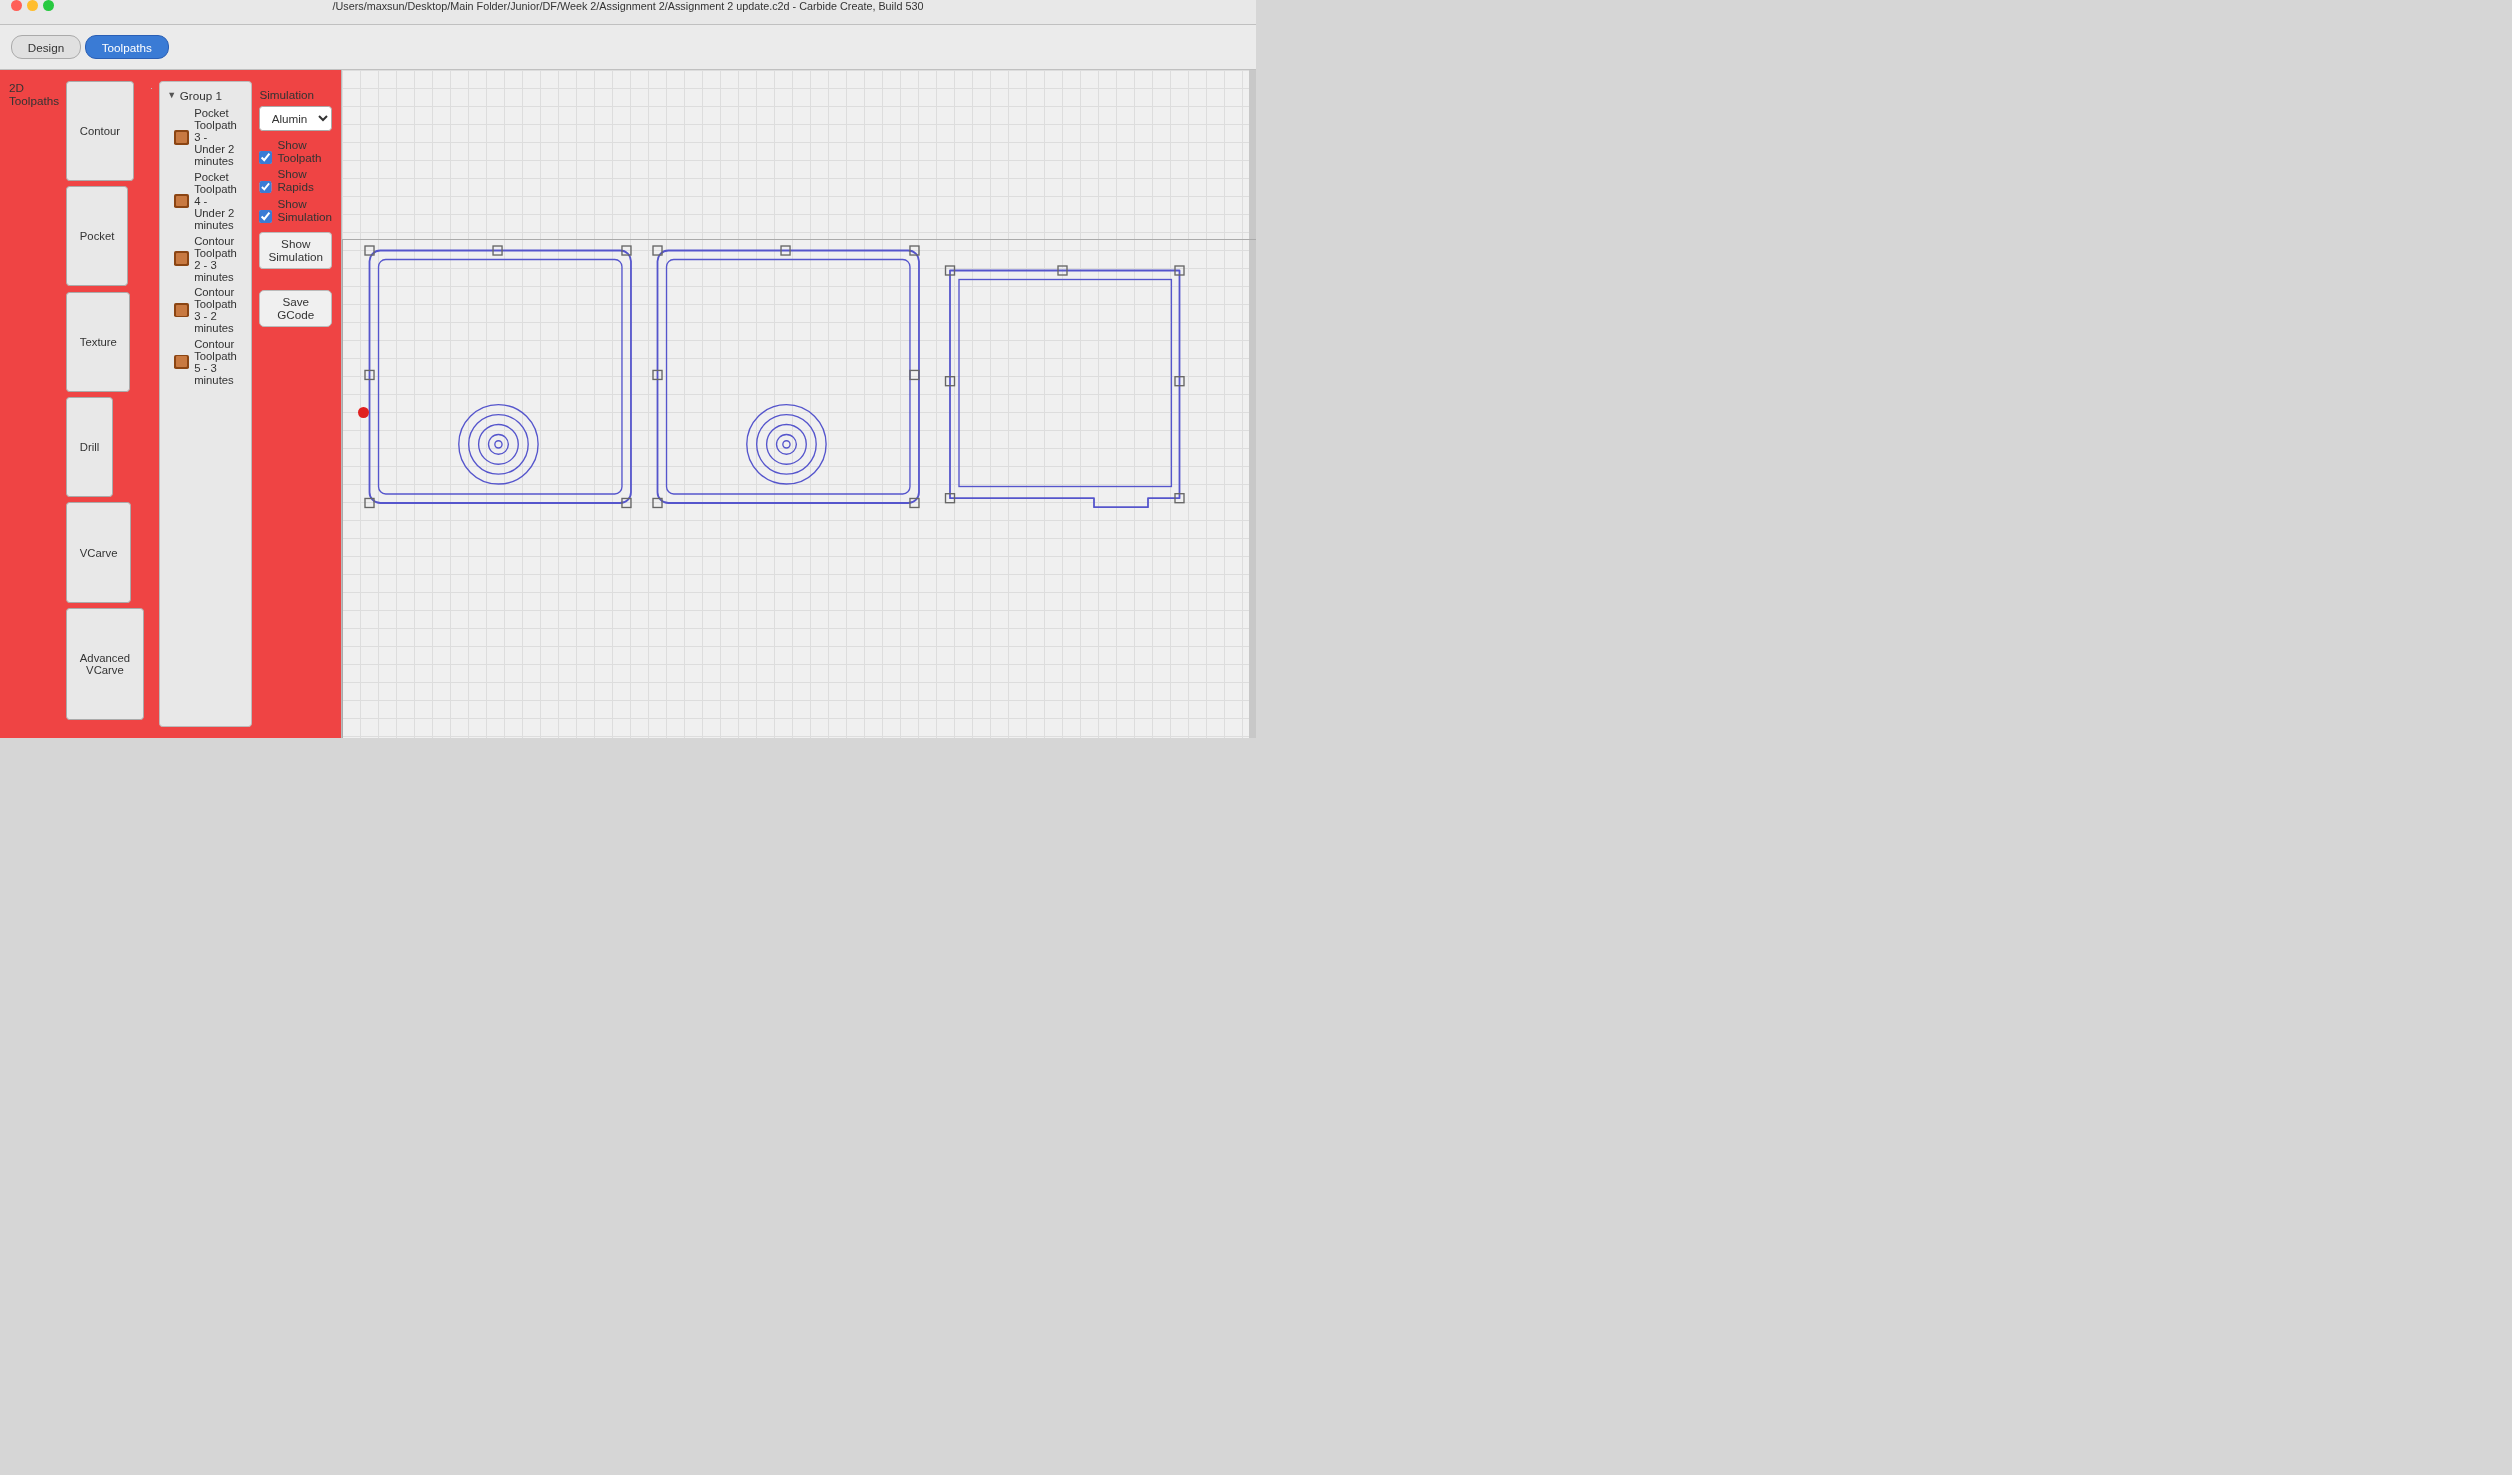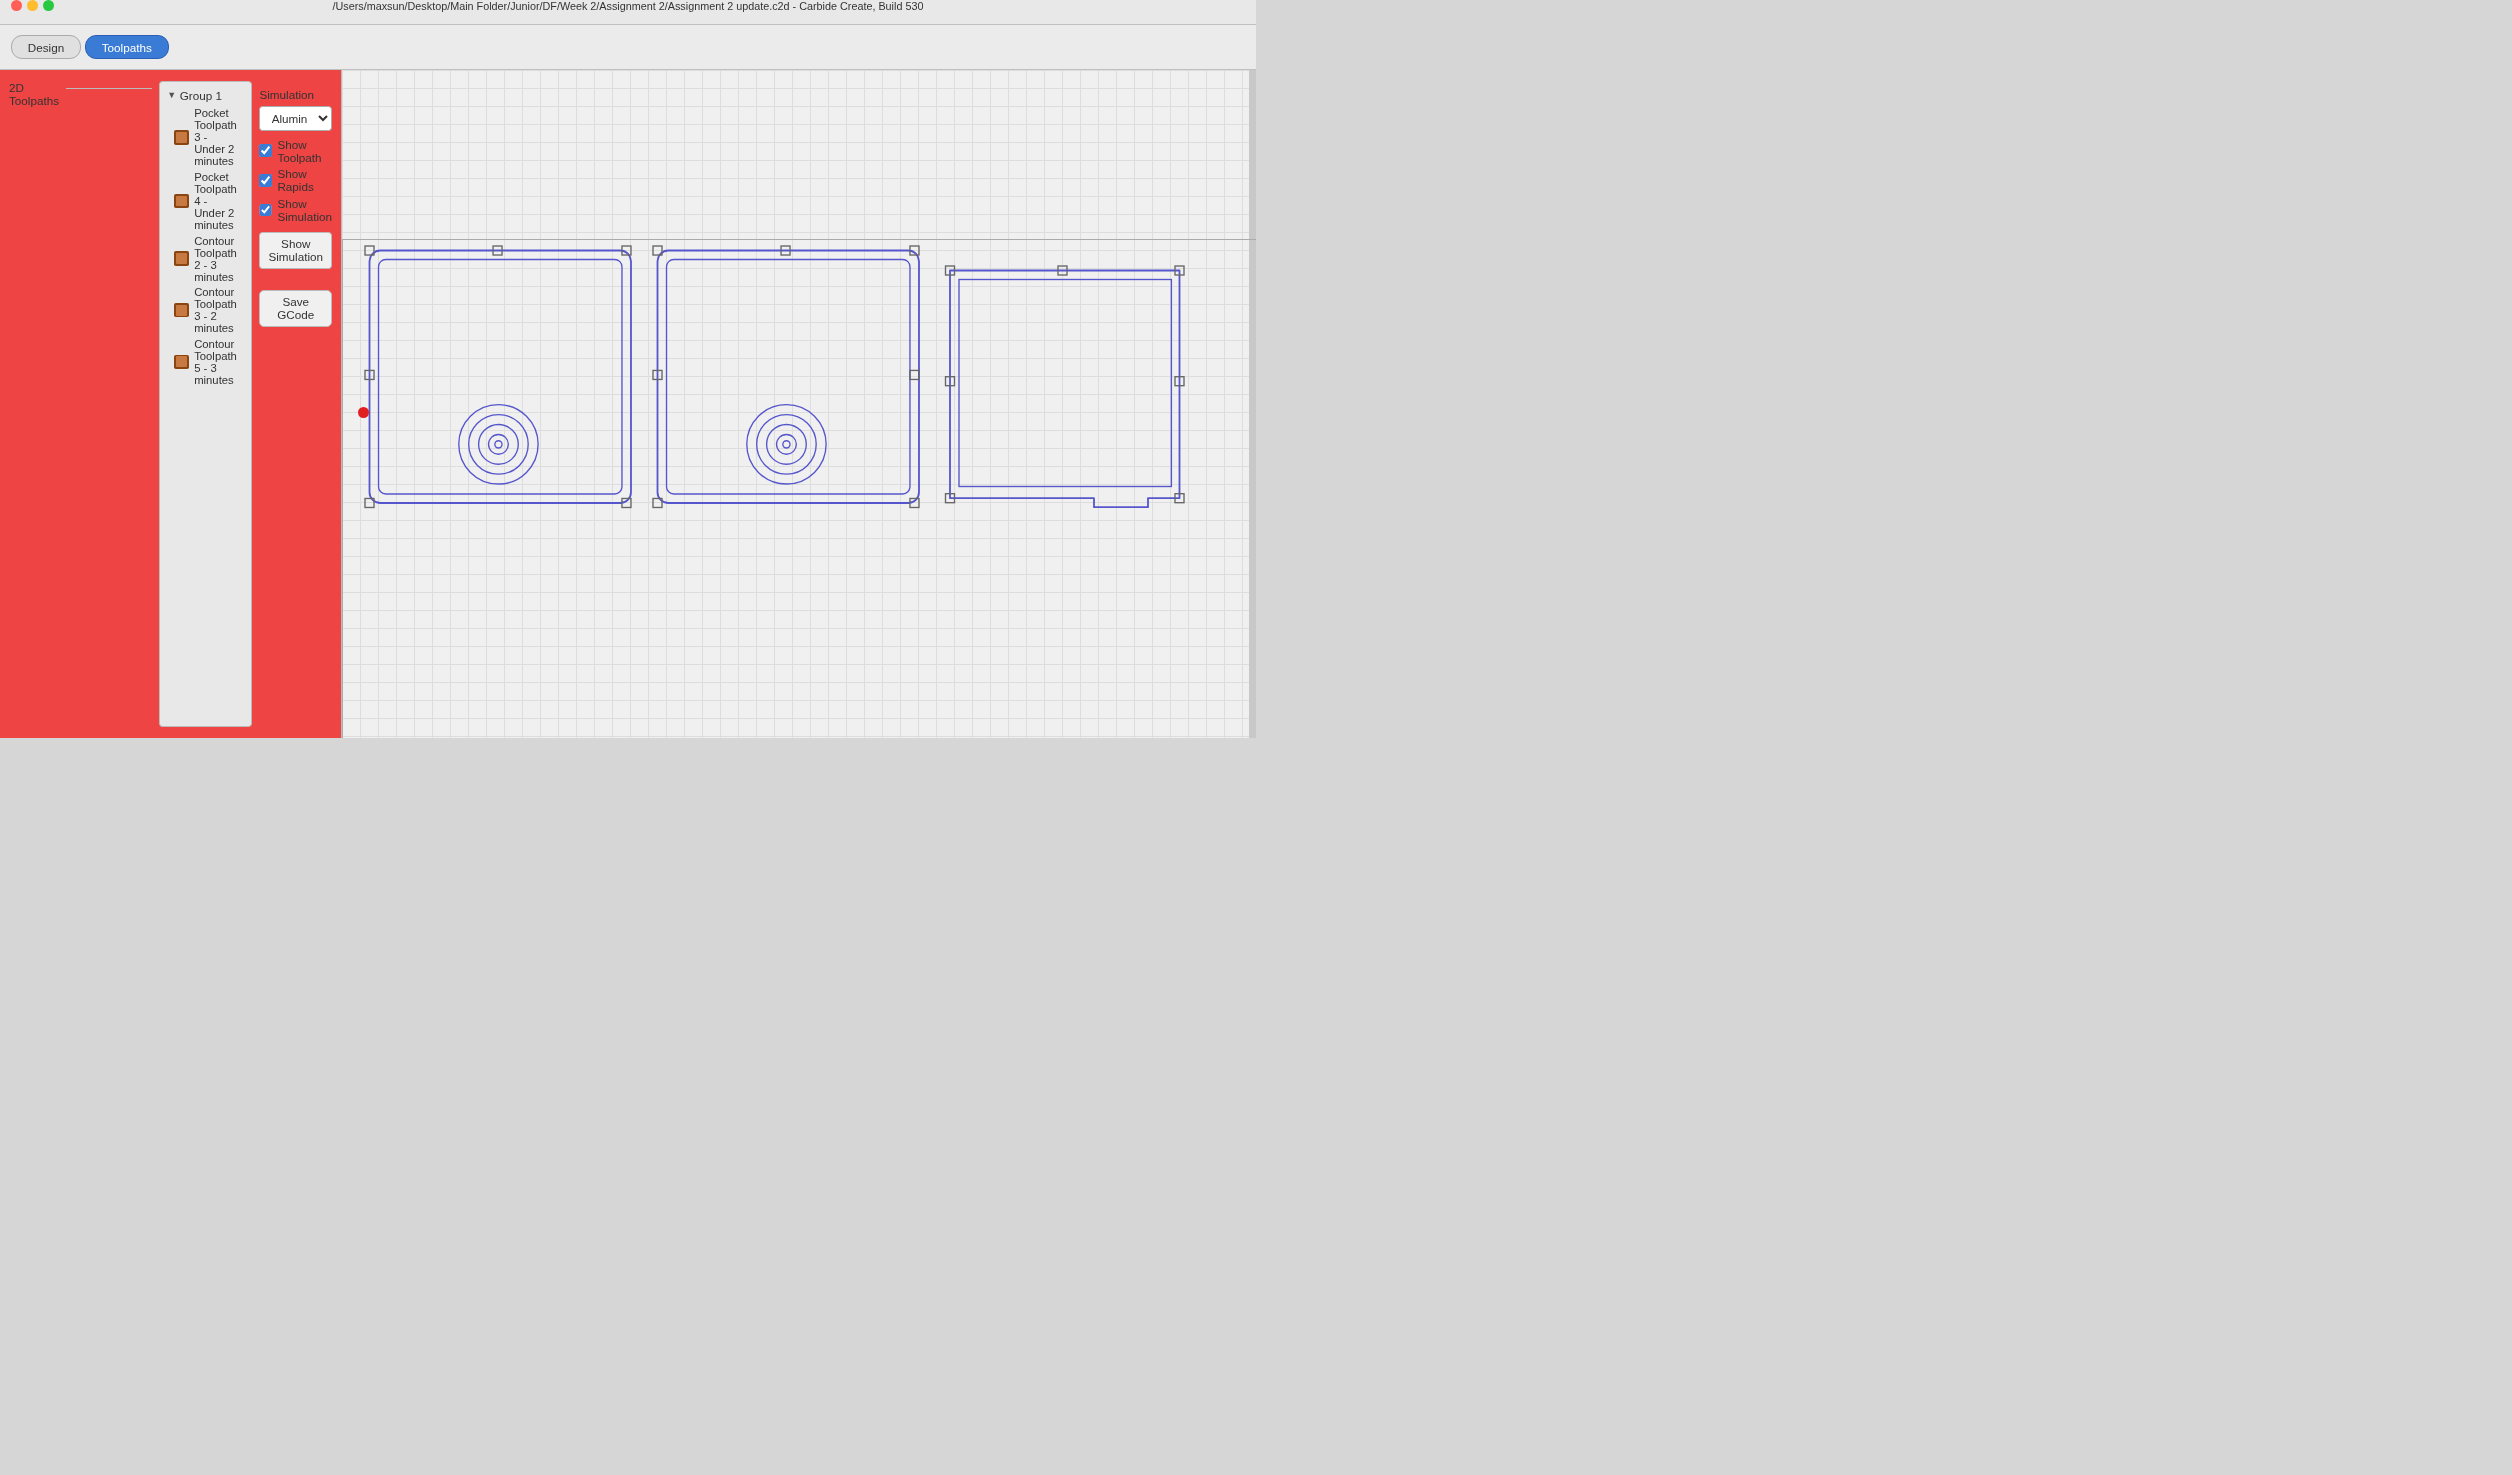--- a/index.html
+++ b/index.html
@@ -164,21 +164,21 @@
       border: 0.9px solid #aaa;
       border-radius: 3.6px;
       background: white;
       font-size: 11.7px;
       color: #333;
       appearance: auto;
       margin-bottom: 7.2px;
     }
     .checkbox-row {
       display: flex;
-      align-items: center;
+      align-items: flex-end;
       gap: 5.4px;
       margin-bottom: 3.6px;
       font-size: 11.7px;
       color: #333;
     }
     .checkbox-row input[type=checkbox] {
       width: 12.6px;
       height: 12.6px;
       accent-color: #3a7bd5;
     }
@@ -266,20 +266,28 @@
   <div class="top-bar">
     <button class="tab-btn">Design</button>
     <button class="tab-btn active">Toolpaths</button>
   </div>
 
   <div class="content-area">
 
     <div class="sidebar">
       <div class="section-label">2D Toolpaths</div>
 
+      <div class="toolpath-buttons">
+        <button class="tp-btn">Contour</button>
+        <button class="tp-btn">Pocket</button>
+        <button class="tp-btn">Texture</button>
+        <button class="tp-btn">Drill</button>
+        <button class="tp-btn">VCarve</button>
+        <button class="tp-btn">Advanced VCarve</button>
+      </div>
 
       <div class="divider-line"></div>
 
       <div class="toolpath-list-section">
         <div class="group-header">
           <span class="group-arrow">▼</span>
           <span>Group 1</span>
         </div>
         <div class="toolpath-item">
           <span class="tp-icon"></span>

